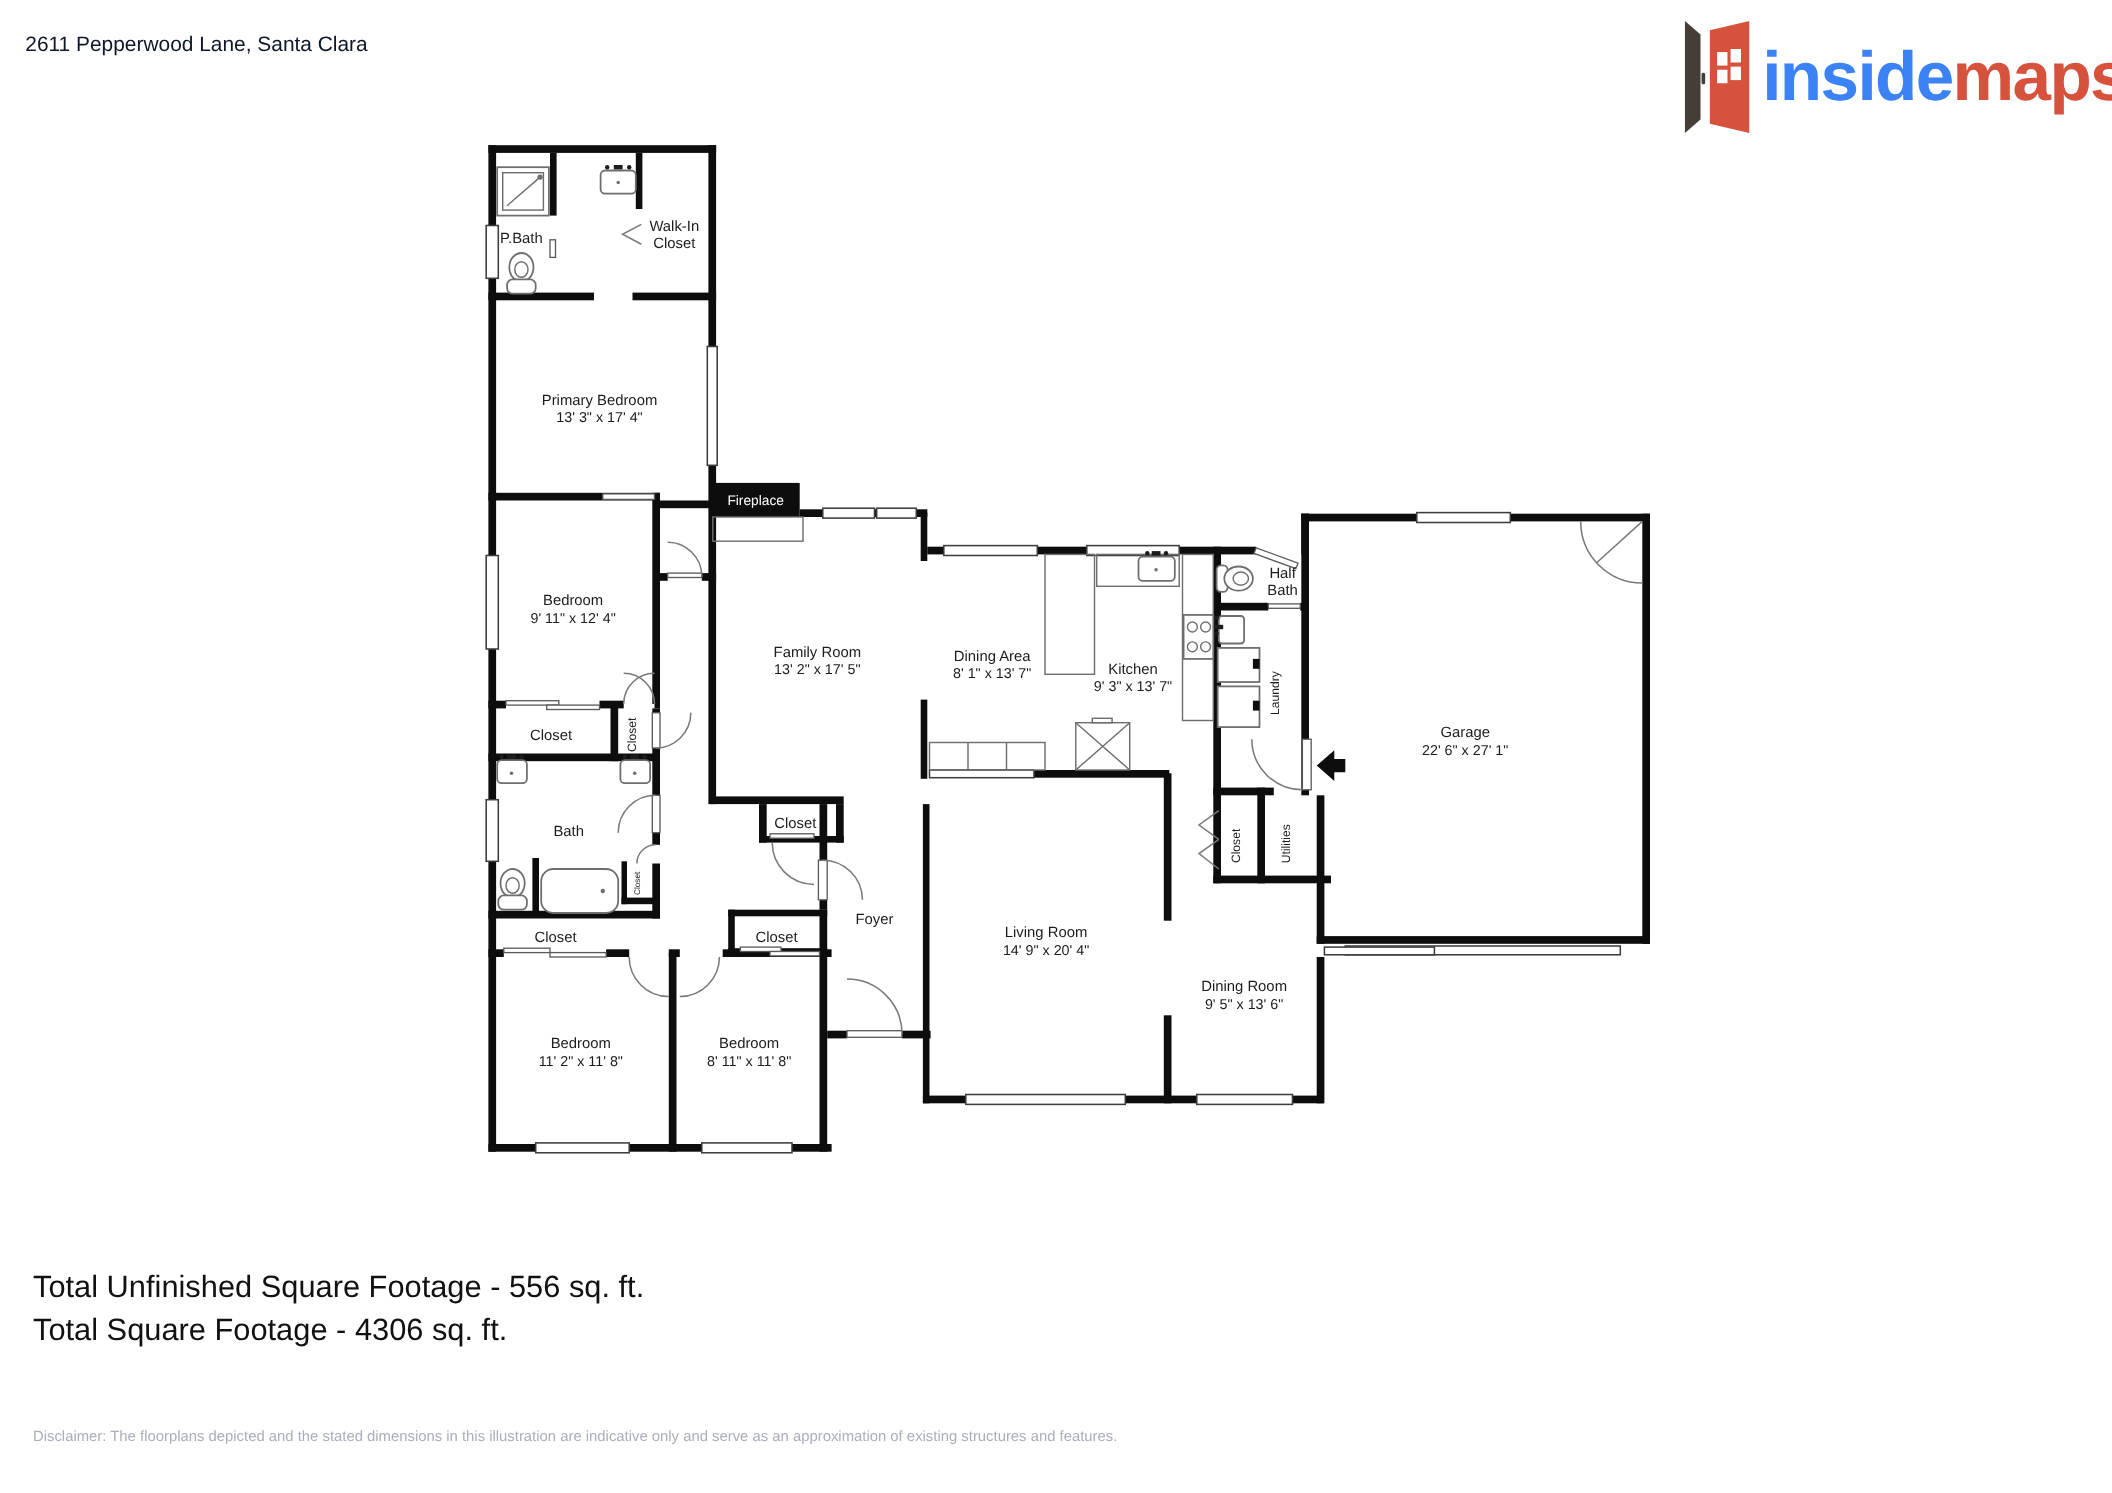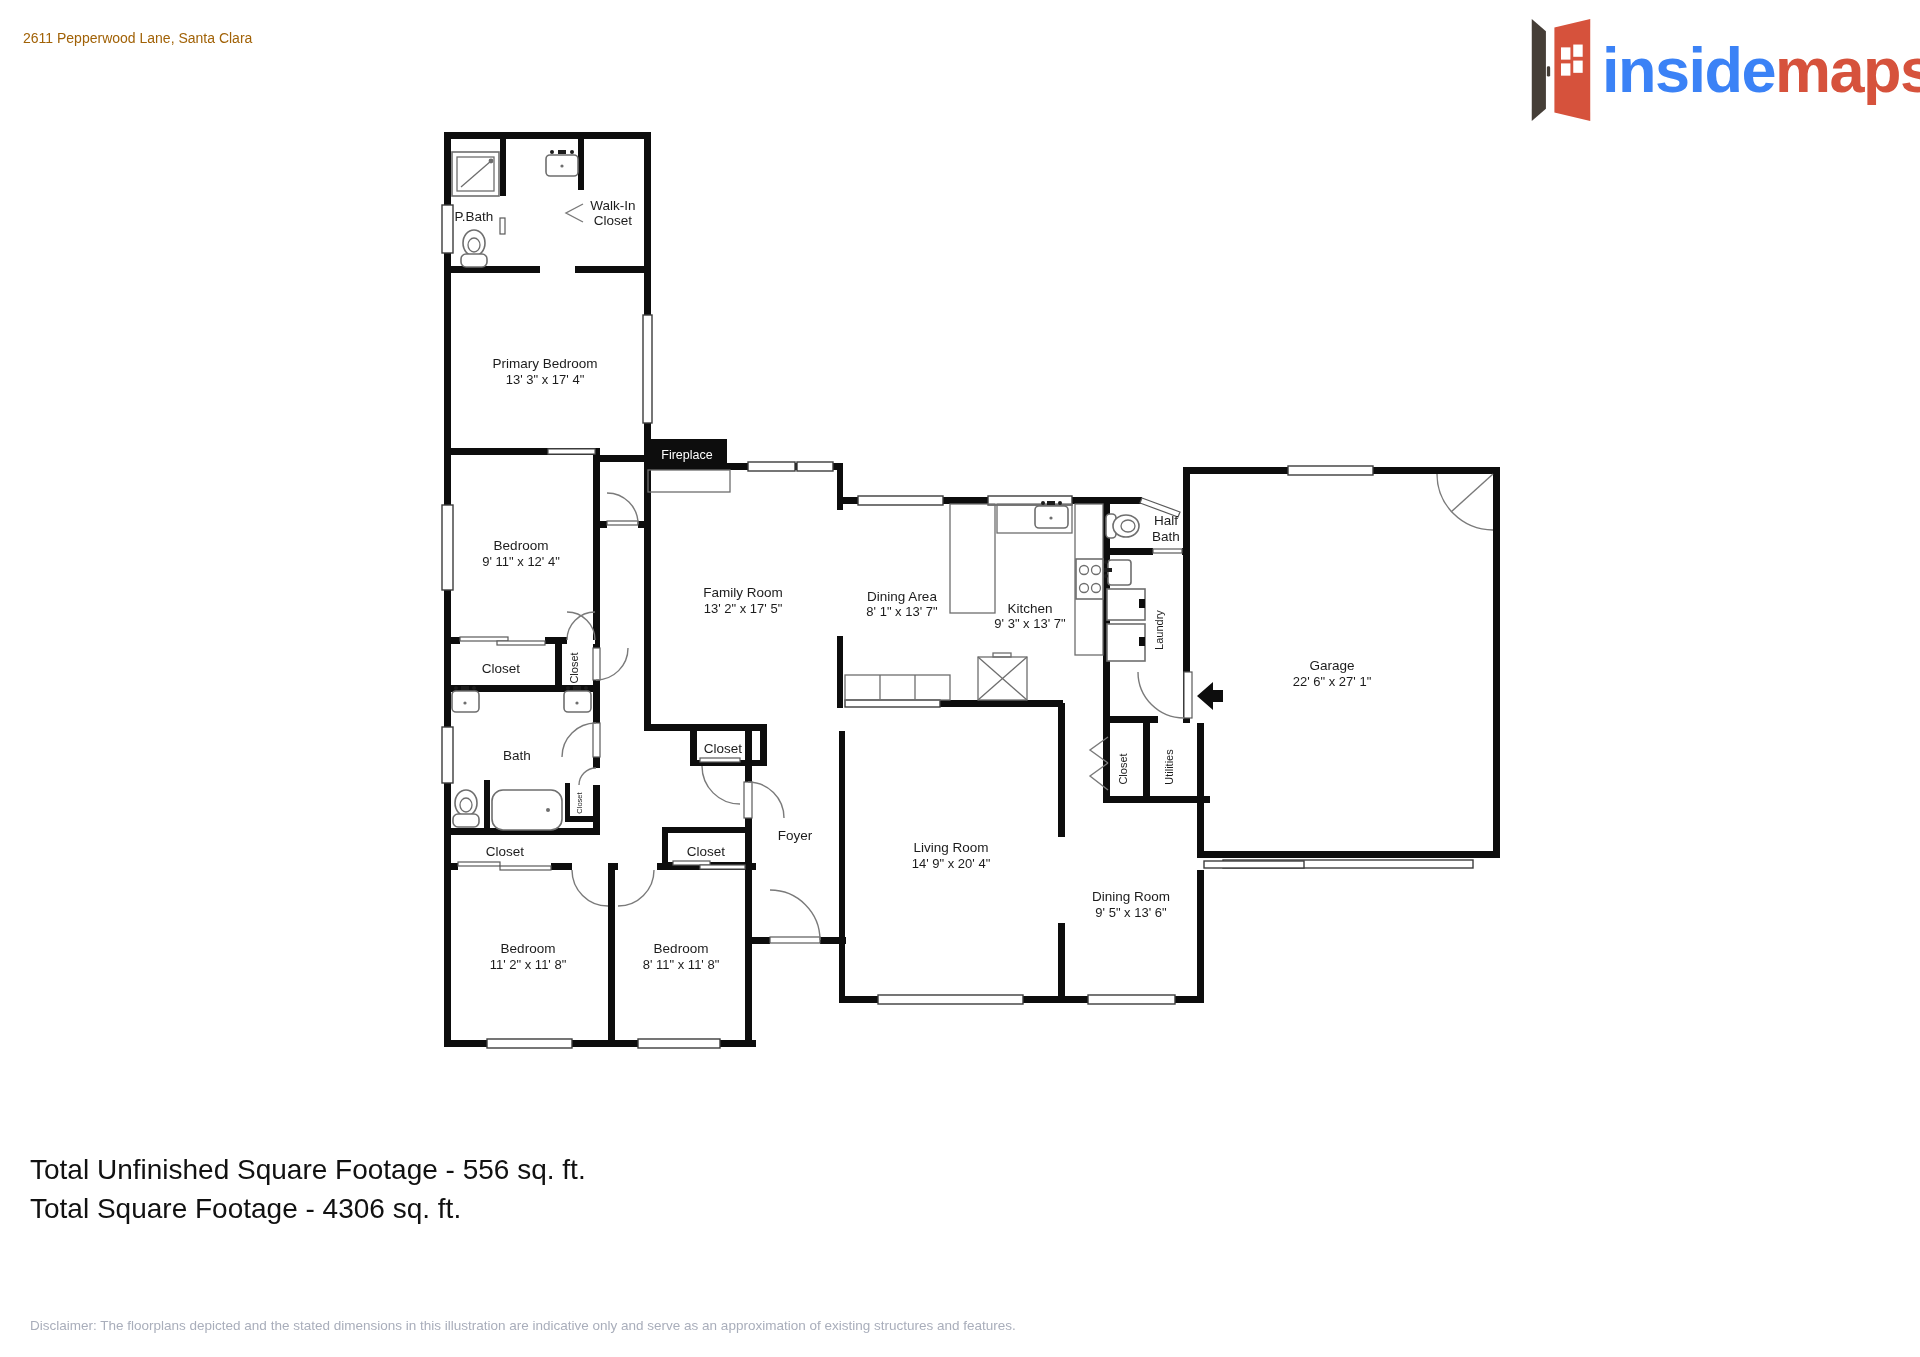--- a/index.html
+++ b/index.html
@@ -1,24 +1,24 @@
 <!DOCTYPE html>
 <html><head>
 <meta charset="utf-8">
 <style>
   html,body{margin:0;padding:0;background:#fff;}
   body{width:1920px;height:1357px;position:relative;font-family:"Liberation Sans",sans-serif;overflow:hidden;}
-  .address{position:absolute;left:23px;top:30px;font-size:14px;color:#a16207;}
+  .address{position:absolute;left:23px;top:30px;font-size:19px;color:#0f172a;}
   .logo{position:absolute;left:1528px;top:18px;display:flex;align-items:center;}
   .logo svg{width:66px;height:104px;}
   .logo .wordmark{font-size:63px;font-weight:bold;letter-spacing:-1.5px;margin-left:8px;line-height:104px;}
   .logo .w-dark{color:#3b82f6;}
   .logo .w-accent{color:#d6523c;}
   .summary{position:absolute;left:30px;top:1150px;font-size:28px;color:#111;line-height:39px;}
-  .disclaimer{position:absolute;left:30px;top:1295px;font-size:13.5px;color:#a9aebb;line-height:22px;margin-top:20px;}
+  .disclaimer{position:absolute;left:30px;top:1295px;font-size:13.5px;color:#a9aebb;line-height:22px;}
   .plan{position:absolute;left:0;top:0;}
   svg text{font-family:"Liberation Sans",sans-serif;fill:#1c1c1c;}
   .rlabel{font-size:13.5px;}
   .rdim{font-size:13px;}
   .rsmall{font-size:11px;}
   .rtiny{font-size:7.5px;}
   .fp{font-size:12.5px;fill:#fff;}
   .wall{fill:#0d0d0d;}
   .win{fill:#fff;stroke:#3c3c3c;stroke-width:1.4;}
   .fix{fill:#fff;stroke:#6e6e6e;stroke-width:1.6;}

